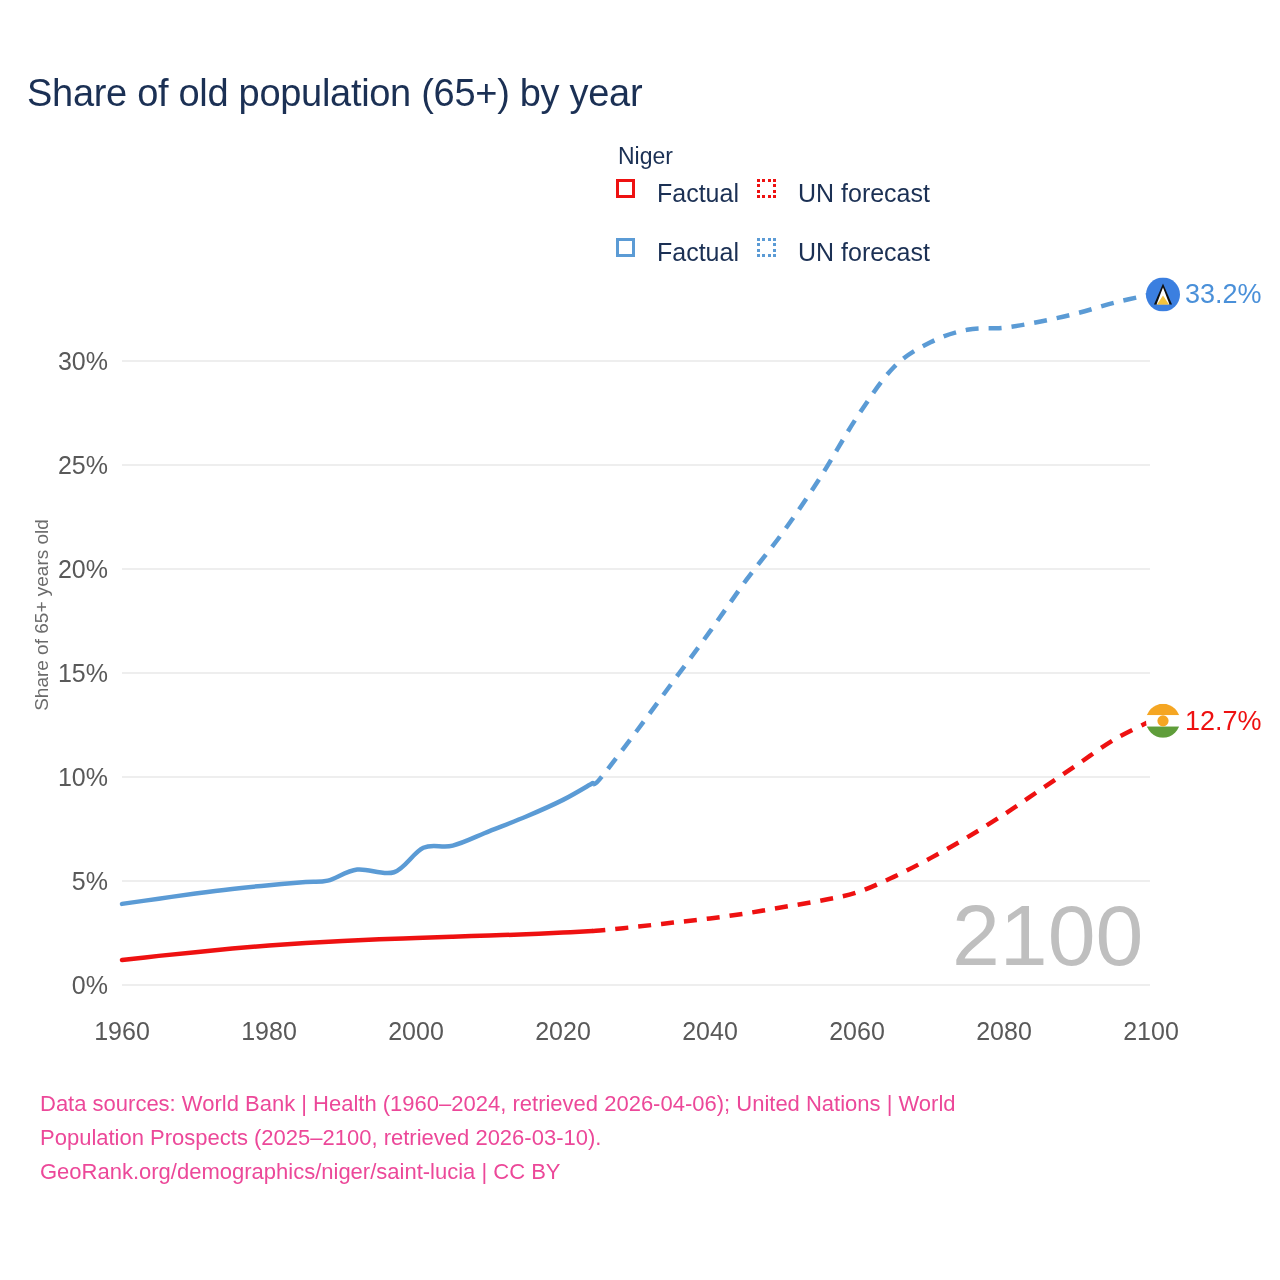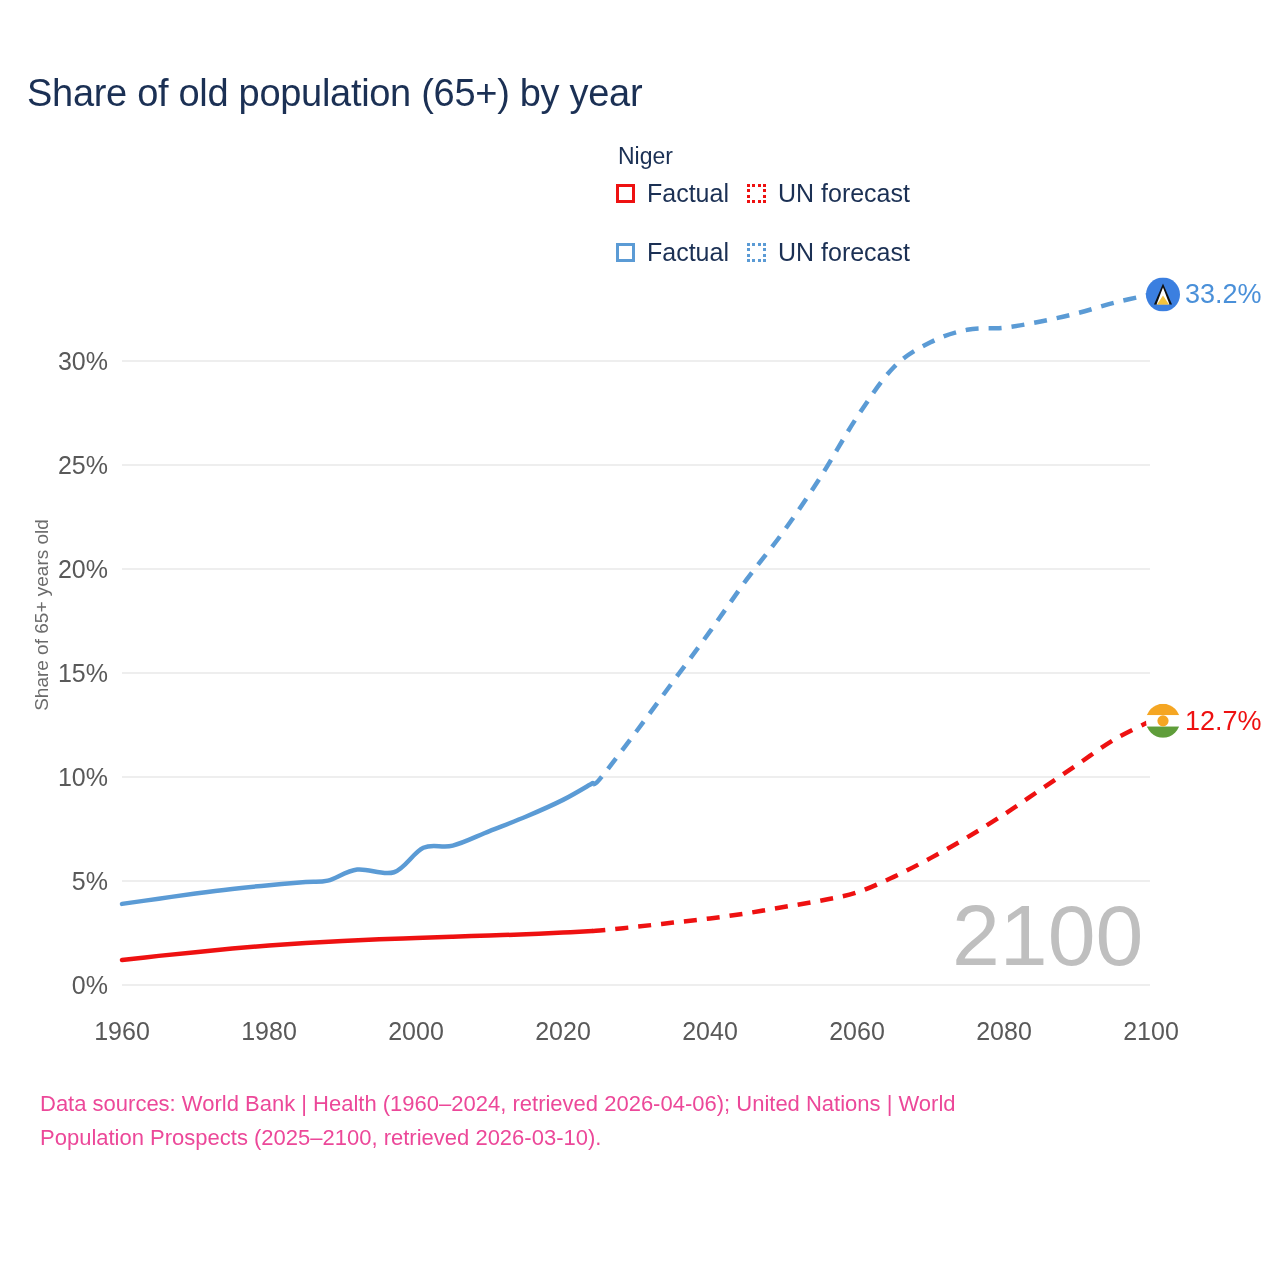--- a/index.html
+++ b/index.html
@@ -54,22 +54,21 @@
   }
   .legend-entries {
     display: flex;
     flex-direction: row;
     align-items: center;
     gap: 18px;
   }
   .legend-entry {
     display: flex;
     flex-direction: row;
-    align-items: center;
-    gap: 12px;
+    gap: 22px;
   }
   .swatch {
     width: 19px;
     height: 19px;
     box-sizing: border-box;
     background: transparent;
   }
   .swatch.solid-red   { border: 3px solid #ee1111; }
   .swatch.dotted-red  { border: 3px dotted #ee1111; }
   .swatch.solid-blue  { border: 3px solid #5b9bd5; }
@@ -240,15 +239,16 @@
         </g>
       </g>
       <text id="niger-endlabel" class="endlabel-red" x="1185.00" y="729.84">12.7%</text>
 
     </svg>
   </div>
 
   <div class="footer">
     <div class="footer-line">Data sources: World Bank | Health (1960–2024, retrieved 2026-04-06); United Nations | World</div>
     <div class="footer-line">Population Prospects (2025–2100, retrieved 2026-03-10).</div>
+    <div class="footer-line">GeoRank.org/demographics/niger/saint-lucia | CC BY</div>
   </div>
 
 </div>
 
 </body></html>

